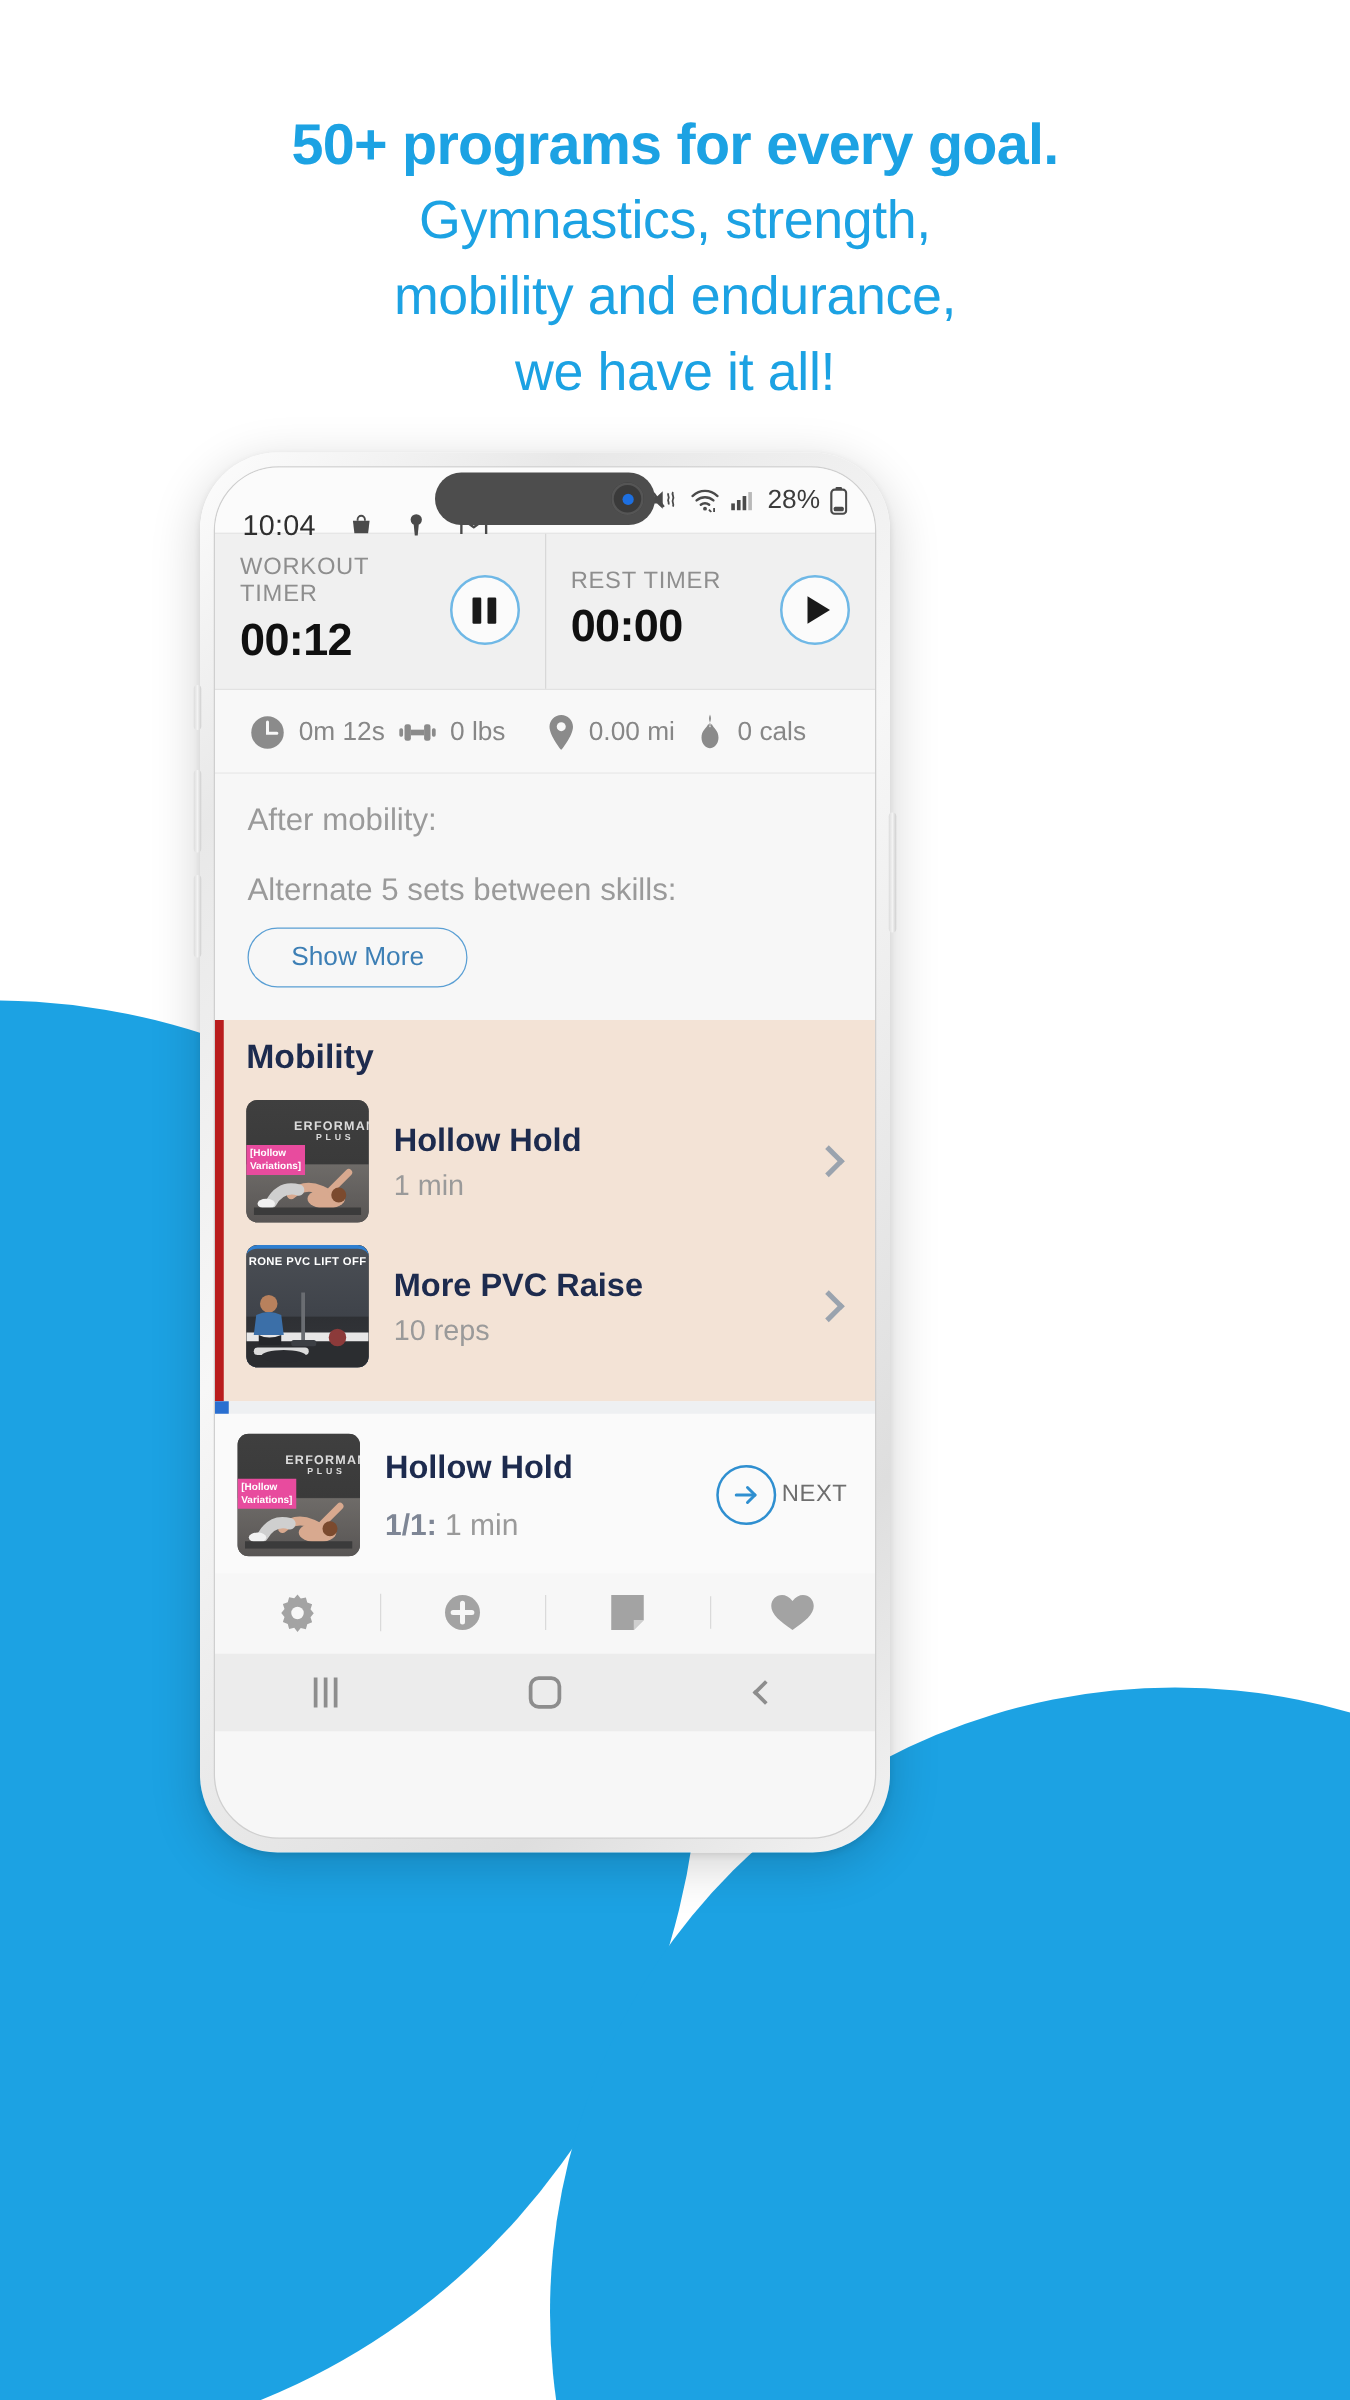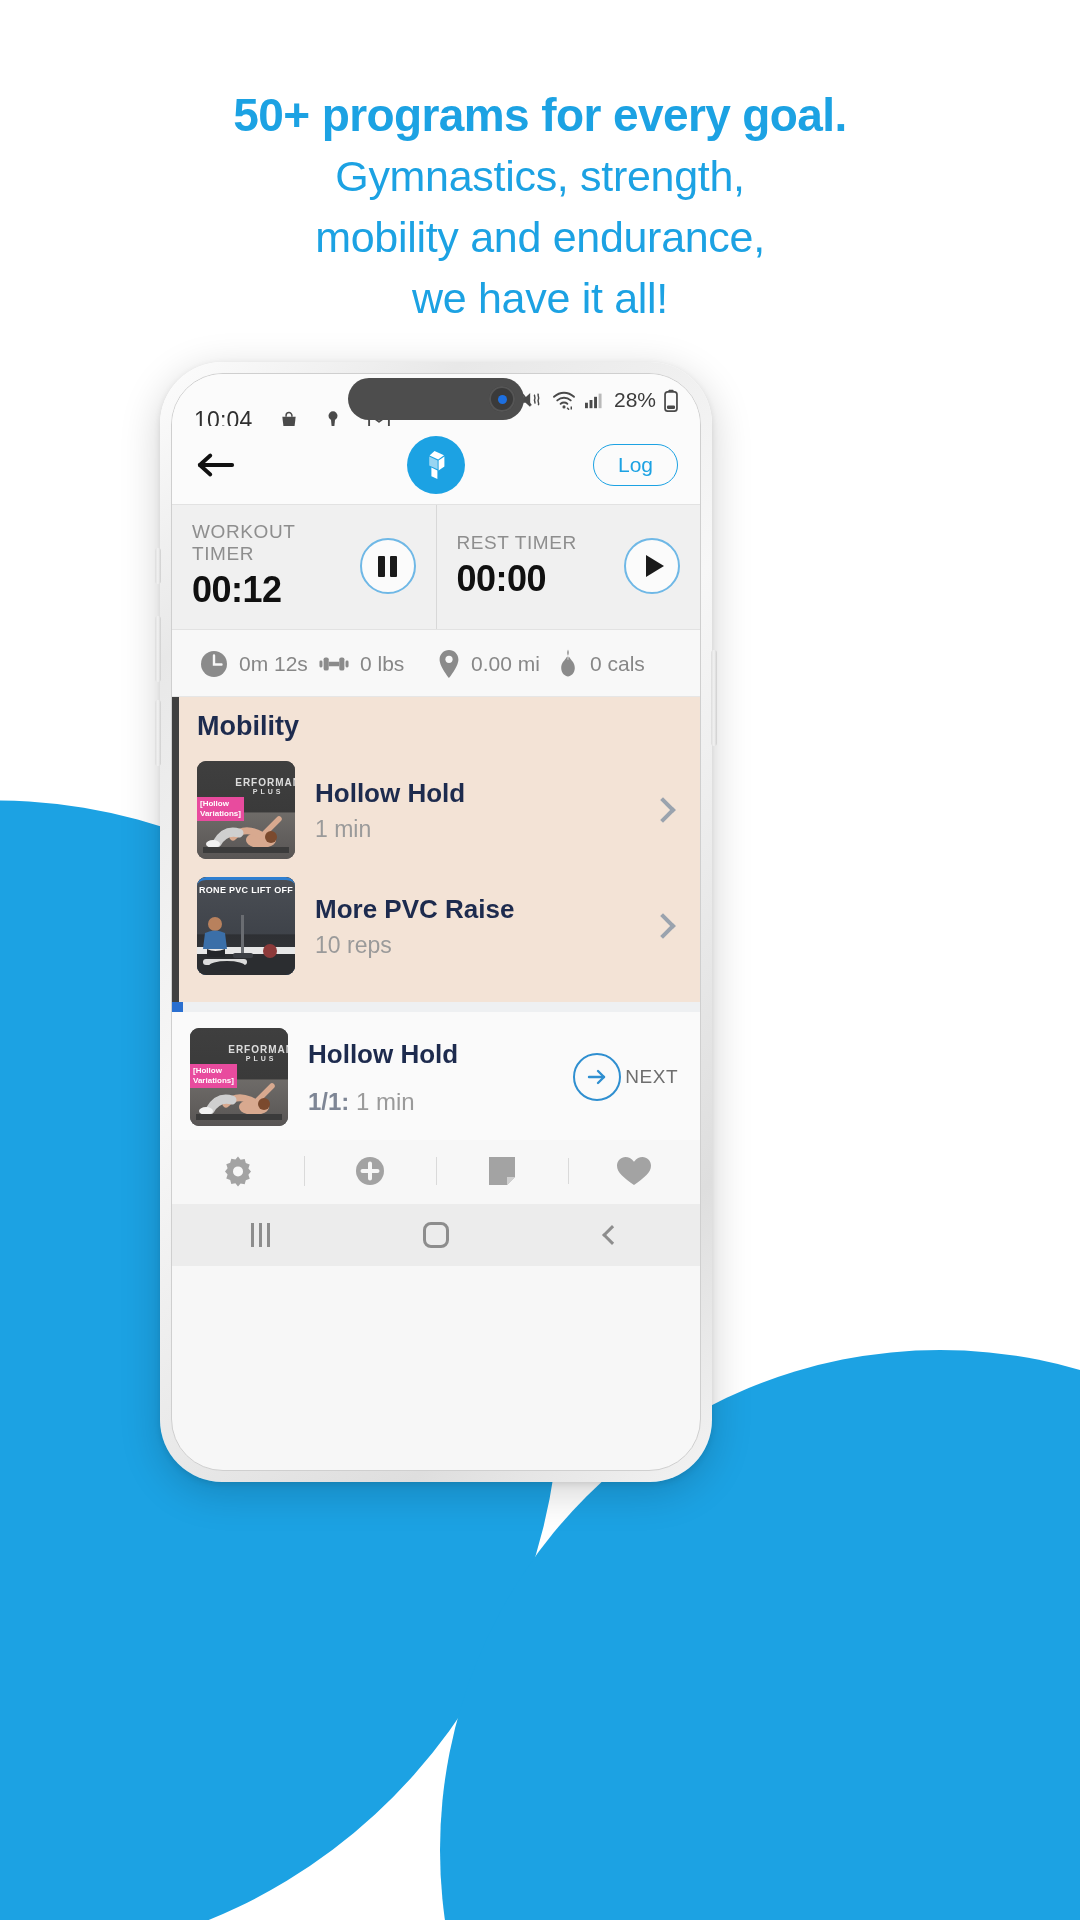--- a/index.html
+++ b/index.html
@@ -138,21 +138,21 @@
   .desc { background: #f7f7f7; padding: 24px 26px 26px; }
   .desc-line { font-size: 25px; color: #9a9a9a; line-height: 1.1; }
   .desc-line + .desc-line { margin-top: 28px; }
   .show-more {
     margin-top: 16px; display: inline-block;
     border: 1.5px solid #5a9fd4; color: #3d7fb5; background: transparent;
     border-radius: 24px; padding: 11px 34px; font-size: 21px;
   }
 
   
-  .mobility { background: #f3e3d6; border-left: 7px solid #404040; padding: 14px 22px 18px 18px; }
+  .mobility { background: #f3e3d6; border-left: 7px solid #b91c1c; padding: 14px 22px 18px 18px; }
   .mobility-title { font-size: 27px; font-weight: 700; color: #1d2b4e; margin-bottom: 10px; }
   .ex-row { display: flex; align-items: center; gap: 20px; padding: 9px 0; }
   .ex-thumb {
     width: 98px; height: 98px; border-radius: 9px; flex: none;
     position: relative; overflow: hidden; background: #4a4a4a;
   }
   .ex-info { flex: 1; min-width: 0; }
   .ex-name { font-size: 26px; font-weight: 700; color: #1d2b4e; margin-bottom: 7px; }
   .ex-meta { font-size: 23px; color: #9a9a9a; }
   .chev { width: 18px; height: 18px; border-right: 4px solid #9aa3ae; border-top: 4px solid #9aa3ae; transform: rotate(45deg); flex: none; margin-right: 6px; }
@@ -263,37 +263,20 @@
           </svg>
           <span class="sb-batt-text">28%</span>
           <svg width="14" height="23" viewBox="0 0 16 26">
             <rect x="5" y="0.6" width="6" height="2.4" rx="1" fill="#4a4a4a"></rect>
             <rect x="1.2" y="3" width="13.6" height="22" rx="3" fill="none" stroke="#4a4a4a" stroke-width="2"></rect>
             <rect x="3.4" y="18.6" width="9.2" height="4.2" rx="1.4" fill="#4a4a4a"></rect>
           </svg>
         </div>
       </div>
 
-      <div class="appbar">
-        <div class="back-arrow">
-          <svg width="40" height="30" viewBox="0 0 42 30">
-            <path d="M4 15h34" stroke="#111" stroke-width="4" stroke-linecap="round"></path>
-            <path d="M15 5L4 15l11 10" fill="none" stroke="#111" stroke-width="4" stroke-linecap="round" stroke-linejoin="round"></path>
-          </svg>
-        </div>
-        <div class="logo-circle">
-          <svg width="30" height="32" viewBox="0 0 30 32">
-            <path d="M13.5 2 L23 6.2 L17.2 10.4 L8.6 6.6 Z" fill="#ffffff"></path>
-            <path d="M8.2 7.6 L16.6 11.4 L16.6 20.2 L8.2 16.4 Z" fill="#ffffff" opacity="0.55"></path>
-            <path d="M17.6 11.6 L23.4 7.4 L23.4 17.4 L17.6 21.6 Z" fill="#ffffff"></path>
-            <path d="M10.4 18.6 L16.4 21.4 L16.4 30 L10.4 27.2 Z" fill="#ffffff"></path>
-          </svg>
-        </div>
-        <button class="log-btn">Log</button>
-      </div>
 
       <div class="timers">
         <div class="timer">
           <div>
             <div class="timer-label">WORKOUT TIMER</div>
             <div class="timer-value">00:12</div>
           </div>
           <div class="timer-btn">
             <span class="pause-bars">
                 <i></i>
@@ -338,20 +321,25 @@
           <span class="stat-val">0.00 mi</span>
         </div>
         <div class="stat">
           <svg width="26" height="32" viewBox="0 0 26 32">
             <path d="M13 1.5c2.4 5.2-1.6 6.6-0.4 10.4 0.5-1.6 1.8-2.8 1.8-2.8 1.4 3.4 5.4 5 5.4 11 0 5.2-4 8.4-6.8 8.4s-6.8-3.2-6.8-8.4c0-6 4-7.6 5.4-11 0 0 1.3 1.2 1.8 2.8C14.6 8.1 10.6 6.7 13 1.5z" fill="#8b8b8b"></path>
           </svg>
           <span class="stat-val">0 cals</span>
         </div>
       </div>
 
+      <div class="desc">
+        <div class="desc-line">After mobility:</div>
+        <div class="desc-line">Alternate 5 sets between skills:</div>
+        <button class="show-more">Show More</button>
+      </div>
 
       <div class="mobility">
         <div class="mobility-title">Mobility</div>
 
         <div class="ex-row">
           <div class="ex-thumb">
             <span class="t-bg1"></span>
             <span class="t-tag">[Hollow<br>Variations]</span>
             <span class="t-wm">ERFORMAN<small>PLUS</small></span>
             <svg class="t-person" style="left:6px;bottom:6px;" width="86" height="46" viewBox="0 0 86 46">

